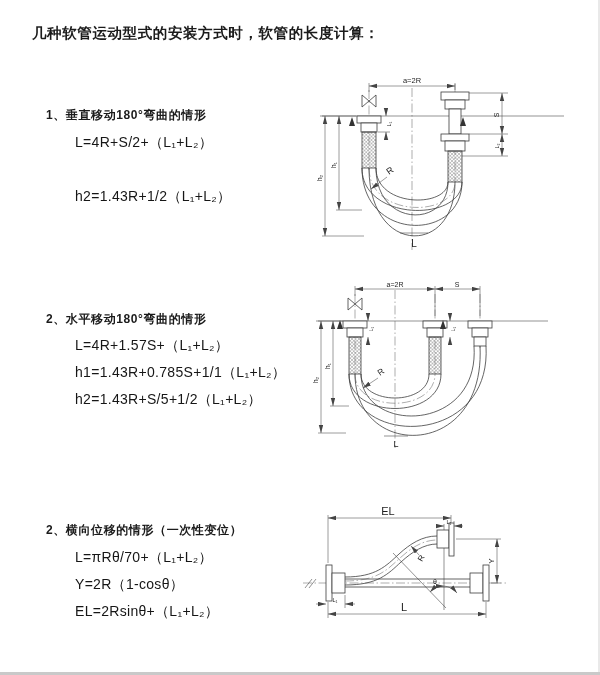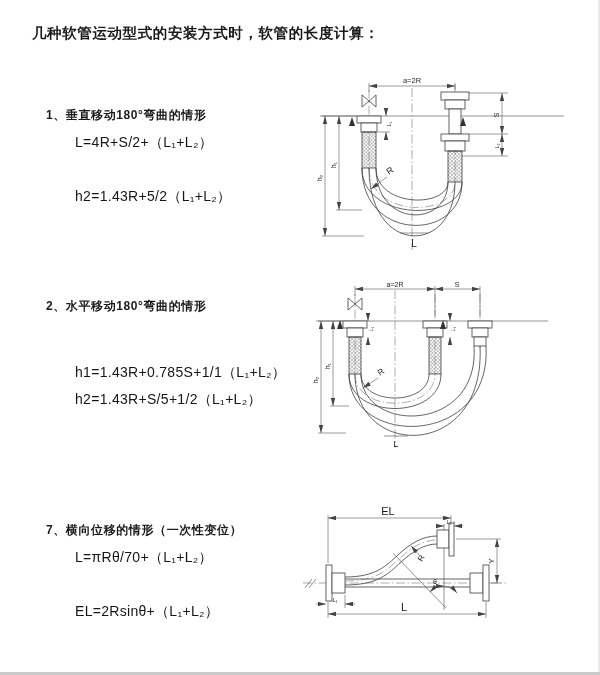--- a/index.html
+++ b/index.html
@@ -31,28 +31,30 @@
 </style>
 </head>
 <body>
 
 <div class="page">
 
   <div class="title">几种软管运动型式的安装方式时，软管的长度计算：</div>
 
   <div class="sec-heading" style="left:46px;top:107px">1、垂直移动180°弯曲的情形</div>
   <div class="formula" style="left:75px;top:134px">L=4R+S/2+（L₁+L₂）</div>
-  <div class="formula" style="left:75px;top:188px">h2=1.43R+5/2（L₁+L₂）</div>
-
-  <div class="sec-heading" style="left:46px;top:298px">2、水平移动180°弯曲的情形</div>
+  <div class="formula" style="left:75px;top:188px">h2=1.43R+1/2（L₁+L₂）</div>
+
+  <div class="sec-heading" style="left:46px;top:311px">2、水平移动180°弯曲的情形</div>
+  <div class="formula" style="left:75px;top:337px">L=4R+1.57S+（L₁+L₂）</div>
   <div class="formula" style="left:75px;top:364px">h1=1.43R+0.785S+1/1（L₁+L₂）</div>
   <div class="formula" style="left:75px;top:391px">h2=1.43R+S/5+1/2（L₁+L₂）</div>
 
-  <div class="sec-heading" style="left:46px;top:522px">7、横向位移的情形（一次性变位）</div>
+  <div class="sec-heading" style="left:46px;top:522px">2、横向位移的情形（一次性变位）</div>
   <div class="formula" style="left:75px;top:549px">L=πRθ/70+（L₁+L₂）</div>
+  <div class="formula" style="left:75px;top:576px">Y=2R（1-cosθ）</div>
   <div class="formula" style="left:75px;top:603px">EL=2Rsinθ+（L₁+L₂）</div>
 
   <svg class="diag" style="left:312px;top:70px" width="262" height="192" viewBox="0 0 262 192">
     <defs>
       <marker id="m1" markerWidth="9" markerHeight="5" refX="8" refY="2.2" orient="auto-start-reverse" markerUnits="userSpaceOnUse">
         <path d="M0,0 L8,2.2 L0,4.4 Z" fill="#444"></path>
       </marker>
       <pattern id="hp1" width="3.5" height="3.5" patternUnits="userSpaceOnUse">
         <path d="M0,3.5 L3.5,0 M0,0 L3.5,3.5" stroke="#777" stroke-width="0.45"></path>
       </pattern>

